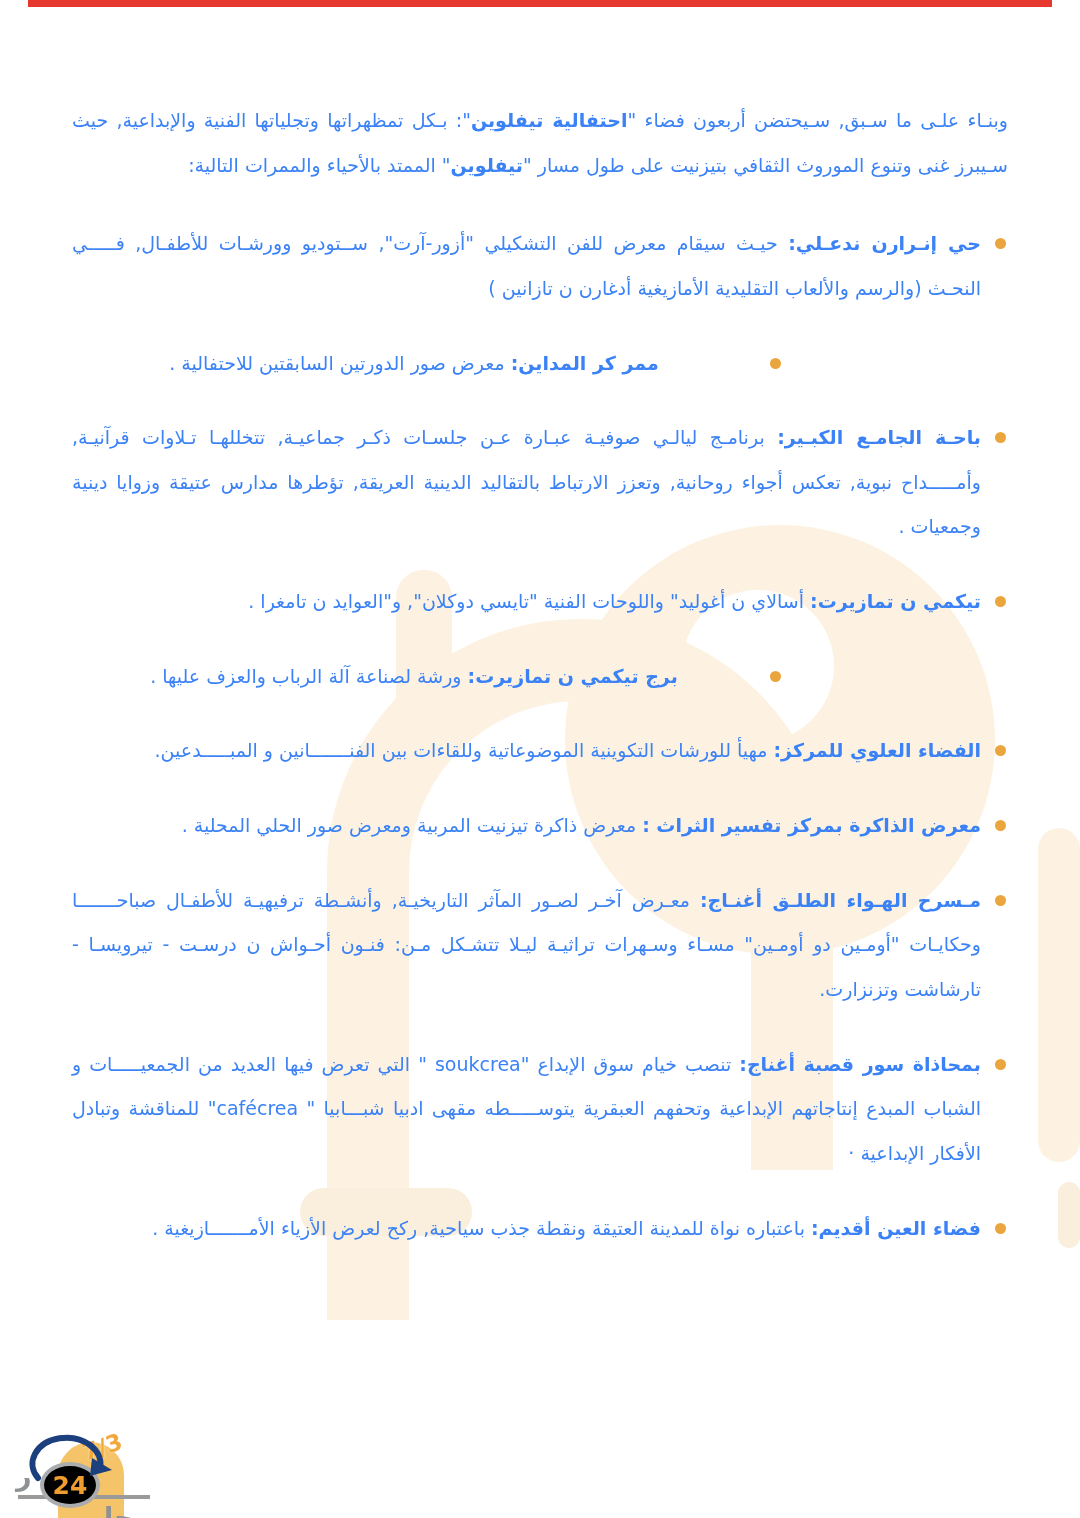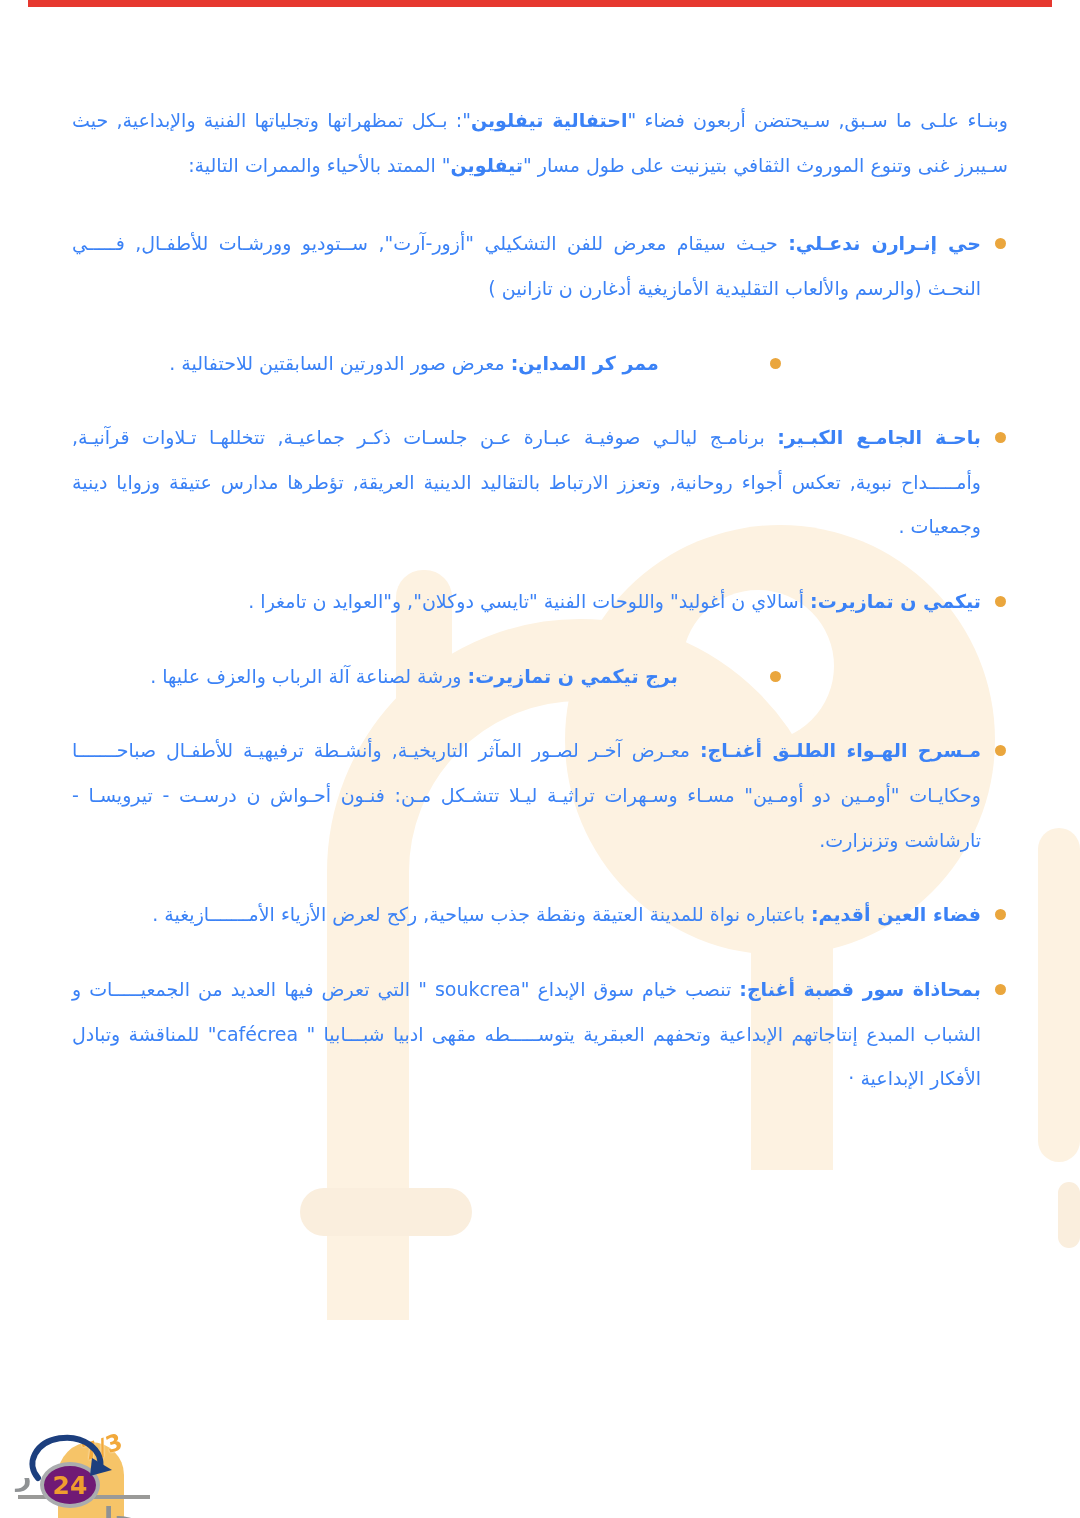--- a/index.html
+++ b/index.html
@@ -33,21 +33,21 @@
   }
   .logo-underline{position:absolute;left:2px;top:57px;width:132px;height:4px;background:#9a9a98;z-index:1;}
   .logo-ar-right{
     position:absolute;left:88px;top:22px;font-size:27px;font-weight:bold;color:#8f9294;z-index:2;line-height:1;margin-top:44px;
   }
   .logo-ar-left{
     position:absolute;left:0px;top:24px;font-size:27px;font-weight:bold;color:#8f9294;z-index:2;line-height:1;
   }
   .logo-circle{
     position:absolute;left:24px;top:24px;width:52px;height:38px;
-    border:4px solid #aaacae;border-radius:50%;background:#701a75;z-index:2;
+    border:4px solid #aaacae;border-radius:50%;background:#000000;z-index:2;
     display:flex;align-items:center;justify-content:center;
   }
   .logo-number{font-size:25px;font-weight:bold;color:#ef9d2f;line-height:1;}
   .logo-frac{
     position:absolute;left:66px;top:-4px;font-size:23px;font-weight:bold;color:#f2a93b;
     transform:rotate(-18deg);z-index:1;text-shadow:0 0 2px #ffffff;
   }
   .logo-arrow{position:absolute;left:6px;top:-10px;z-index:3;}
 </style>
 </head>
@@ -68,23 +68,25 @@
 <div class="content">
 
   <p class="intro"><span>وبنـاء علـى ما سـبق, سـيحتضن أربعون فضاء "</span><b>احتفالية تيفلوين</b><span>": بـكل تمظهراتها وتجلياتها الفنية والإبداعية, حيث سـيبرز غنى وتنوع الموروث الثقافي بتيزنيت على طول مسار "</span><b>تيفلوين</b><span>" الممتد بالأحياء والممرات التالية:</span></p>
 
   <ul class="program">
     <li><b class="item-heading">حي إنـرارن ندعـلي:</b> <span>حيـث سيقام معرض للفن التشكيلي "أزور-آرت", ســتوديو وورشـات للأطفـال, فـــــي النحـث (والرسم والألعاب التقليدية الأمازيغية  أدغارن ن تازانين )</span></li>
     <li class="indented"><b class="item-heading">ممر كر المداين:</b> <span>معرض صور الدورتين السابقتين للاحتفالية .</span></li>
     <li><b class="item-heading">باحـة الجامـع الكبـير:</b> <span>برنامـج ليالـي صوفيـة عبـارة عـن جلسـات ذكـر جماعيـة, تتخللهـا تـلاوات قرآنيـة, وأمـــــداح نبوية, تعكس أجواء روحانية, وتعزز الارتباط بالتقاليد الدينية العريقة, تؤطرها مدارس عتيقة وزوايا دينية وجمعيات .</span></li>
     <li><b class="item-heading">تيكمي ن تمازيرت:</b> <span>أسالاي ن أغوليد" واللوحات الفنية "تايسي دوكلان",  و"العوايد ن تامغرا .</span></li>
     <li class="indented"><b class="item-heading">برج تيكمي ن تمازيرت:</b> <span>ورشة لصناعة آلة الرباب والعزف عليها .</span></li>
+    <li><b class="item-heading">الفضاء العلوي للمركز:</b> <span>مهيأ للورشات التكوينية الموضوعاتية وللقاءات بين الفنـــــــانين  و  المبـــــدعين.</span></li>
+    <li><b class="item-heading">معرض الذاكرة بمركز تفسير الثراث :</b> <span>معرض ذاكرة تيزنيت المربية ومعرض صور الحلي المحلية .</span></li>
     <li><b class="item-heading">مـسرح الهـواء الطلـق أغنـاج:</b> <span>معـرض آخـر لصـور المآثر التاريخيـة, وأنشـطة ترفيهيـة للأطفـال صباحـــــــا وحكايـات "أومـين دو أومـين" مسـاء  وسـهرات تراثيـة ليـلا تتشـكل مـن: فنـون أحـواش ن درسـت - تيرويسـا - تارشاشت وتزنزارت.</span></li>
+    <li><b class="item-heading">بمحاذاة سور قصبة أغناج:</b> <span>تنصب خيام سوق الإبداع "soukcrea " التي تعرض فيها العديد من الجمعيـــــات و الشباب المبدع إنتاجاتهم الإبداعية وتحفهم العبقرية يتوســـــطه  مقهى ادبيا شبـــابيا " cafécrea" للمناقشة  وتبادل الأفكار الإبداعية ·</span></li>
     <li><b class="item-heading">فضاء العين أقديم:</b> <span>باعتباره نواة للمدينة العتيقة ونقطة جذب سياحية, ركح لعرض الأزياء الأمـــــــازيغية .</span></li>
-    <li><b class="item-heading">بمحاذاة سور قصبة أغناج:</b> <span>تنصب خيام سوق الإبداع "soukcrea " التي تعرض فيها العديد من الجمعيـــــات و الشباب المبدع إنتاجاتهم الإبداعية وتحفهم العبقرية يتوســـــطه  مقهى ادبيا شبـــابيا " cafécrea" للمناقشة  وتبادل الأفكار الإبداعية ·</span></li>
   </ul>
 
 </div>
 
 <div class="logo">
   <div class="logo-blob"></div>
   <span class="logo-frac">7/3</span>
   <div class="logo-underline"></div>
   <span class="logo-ar-right">مجا</span>
   <span class="logo-circle">

